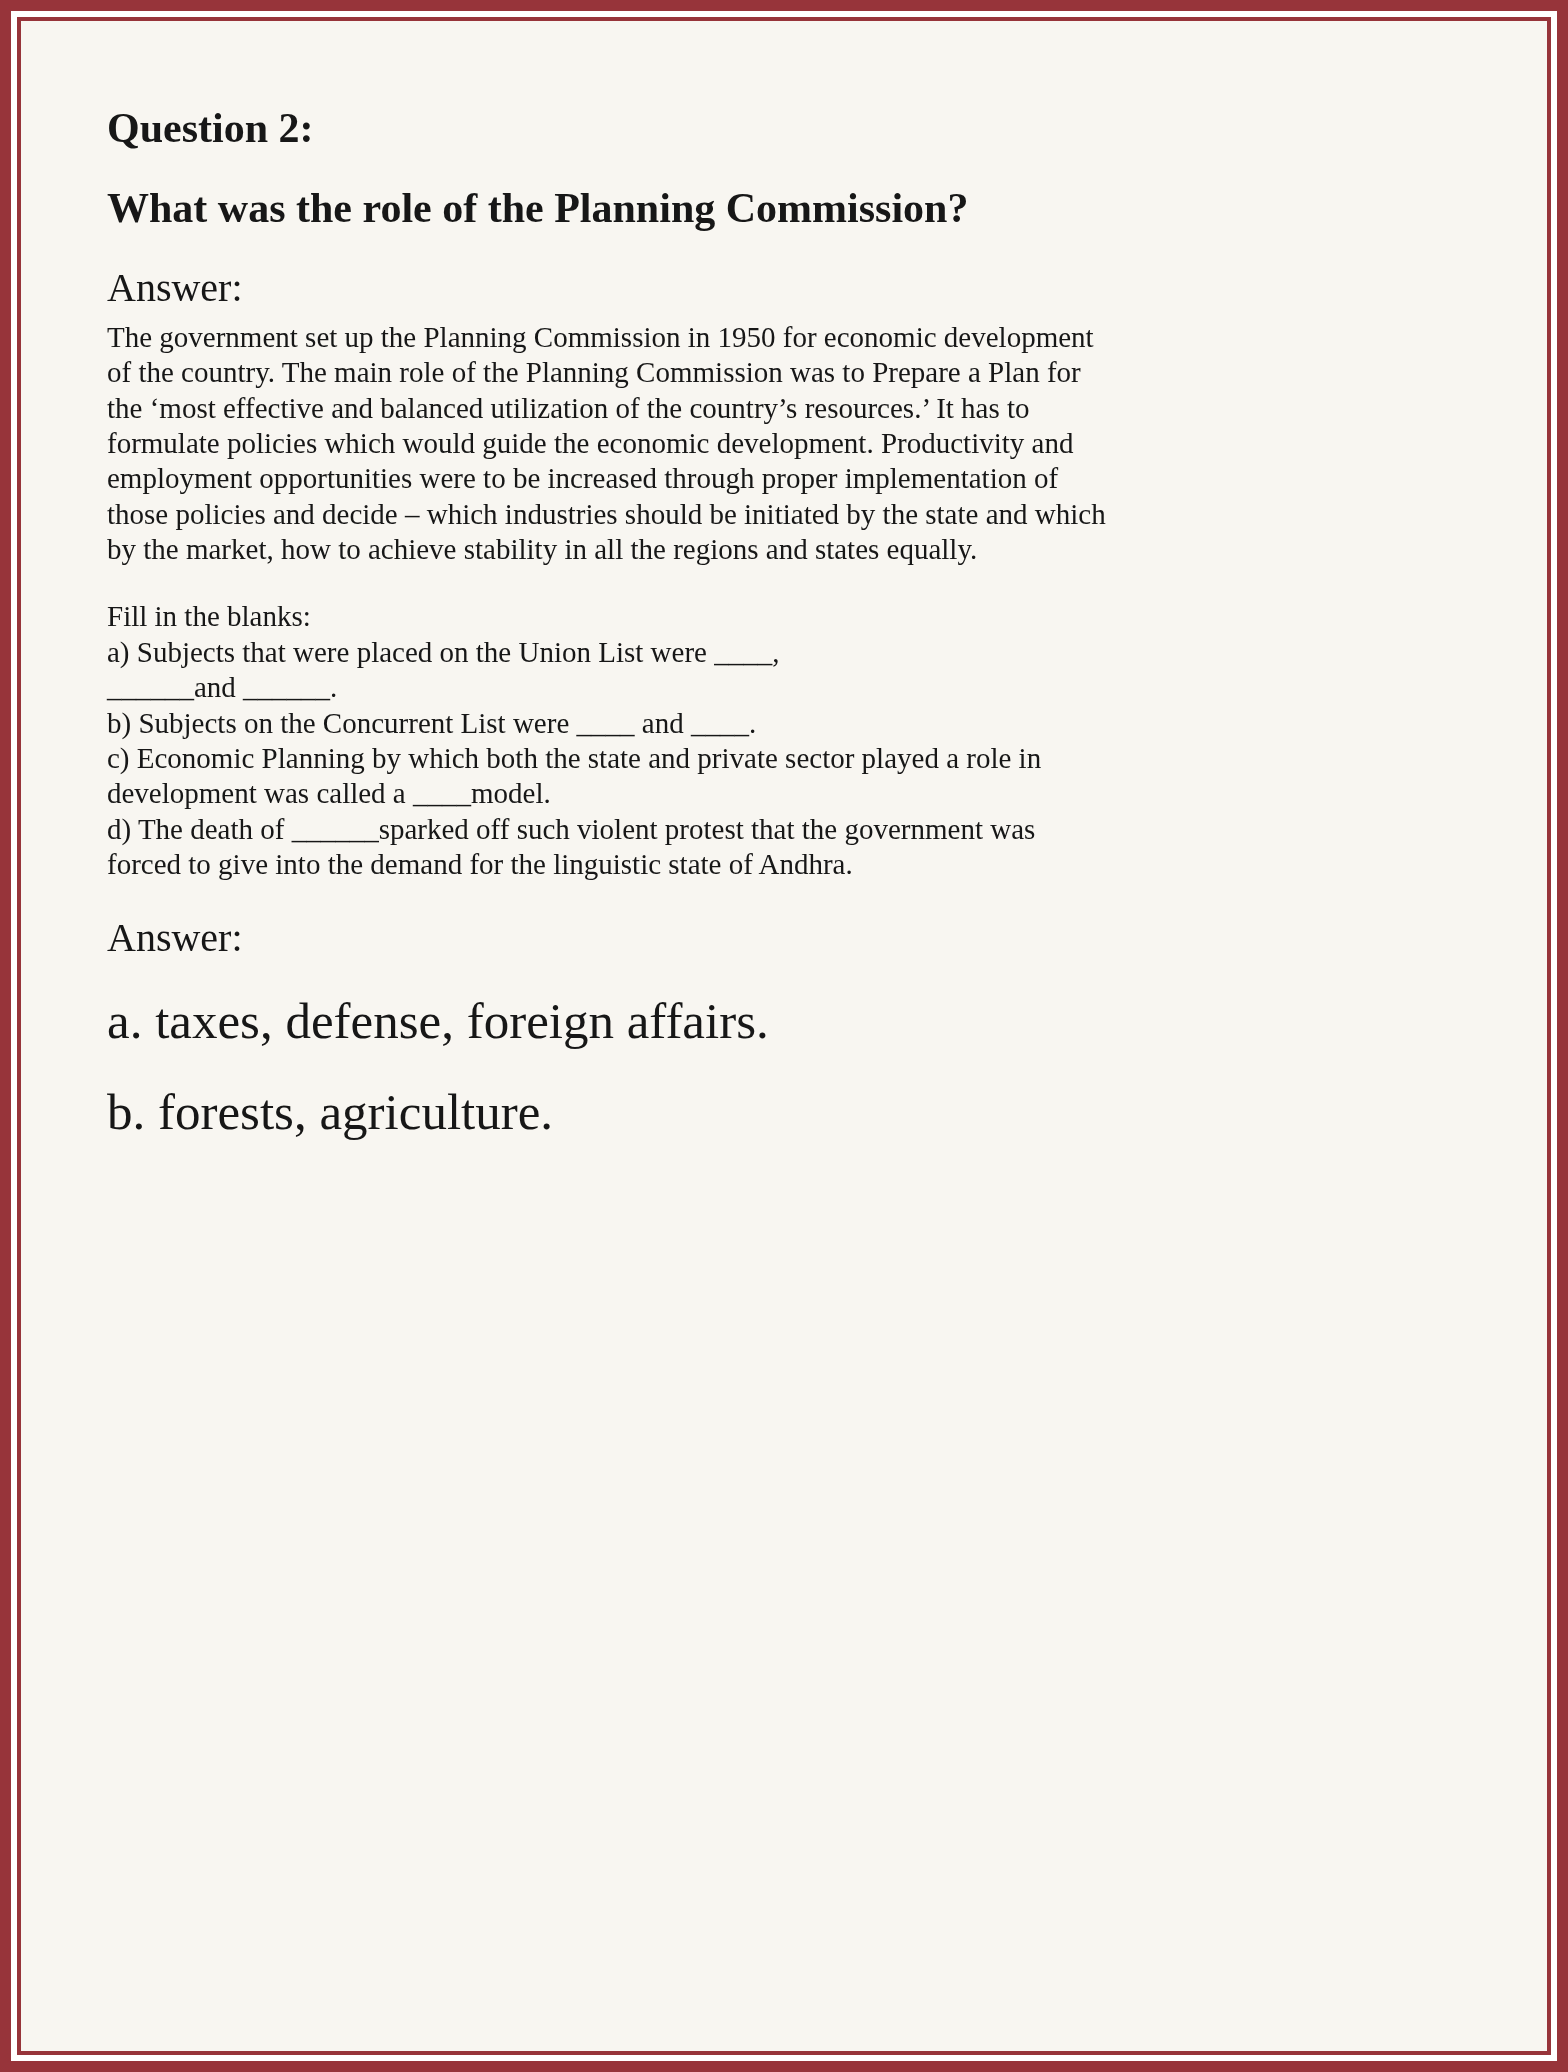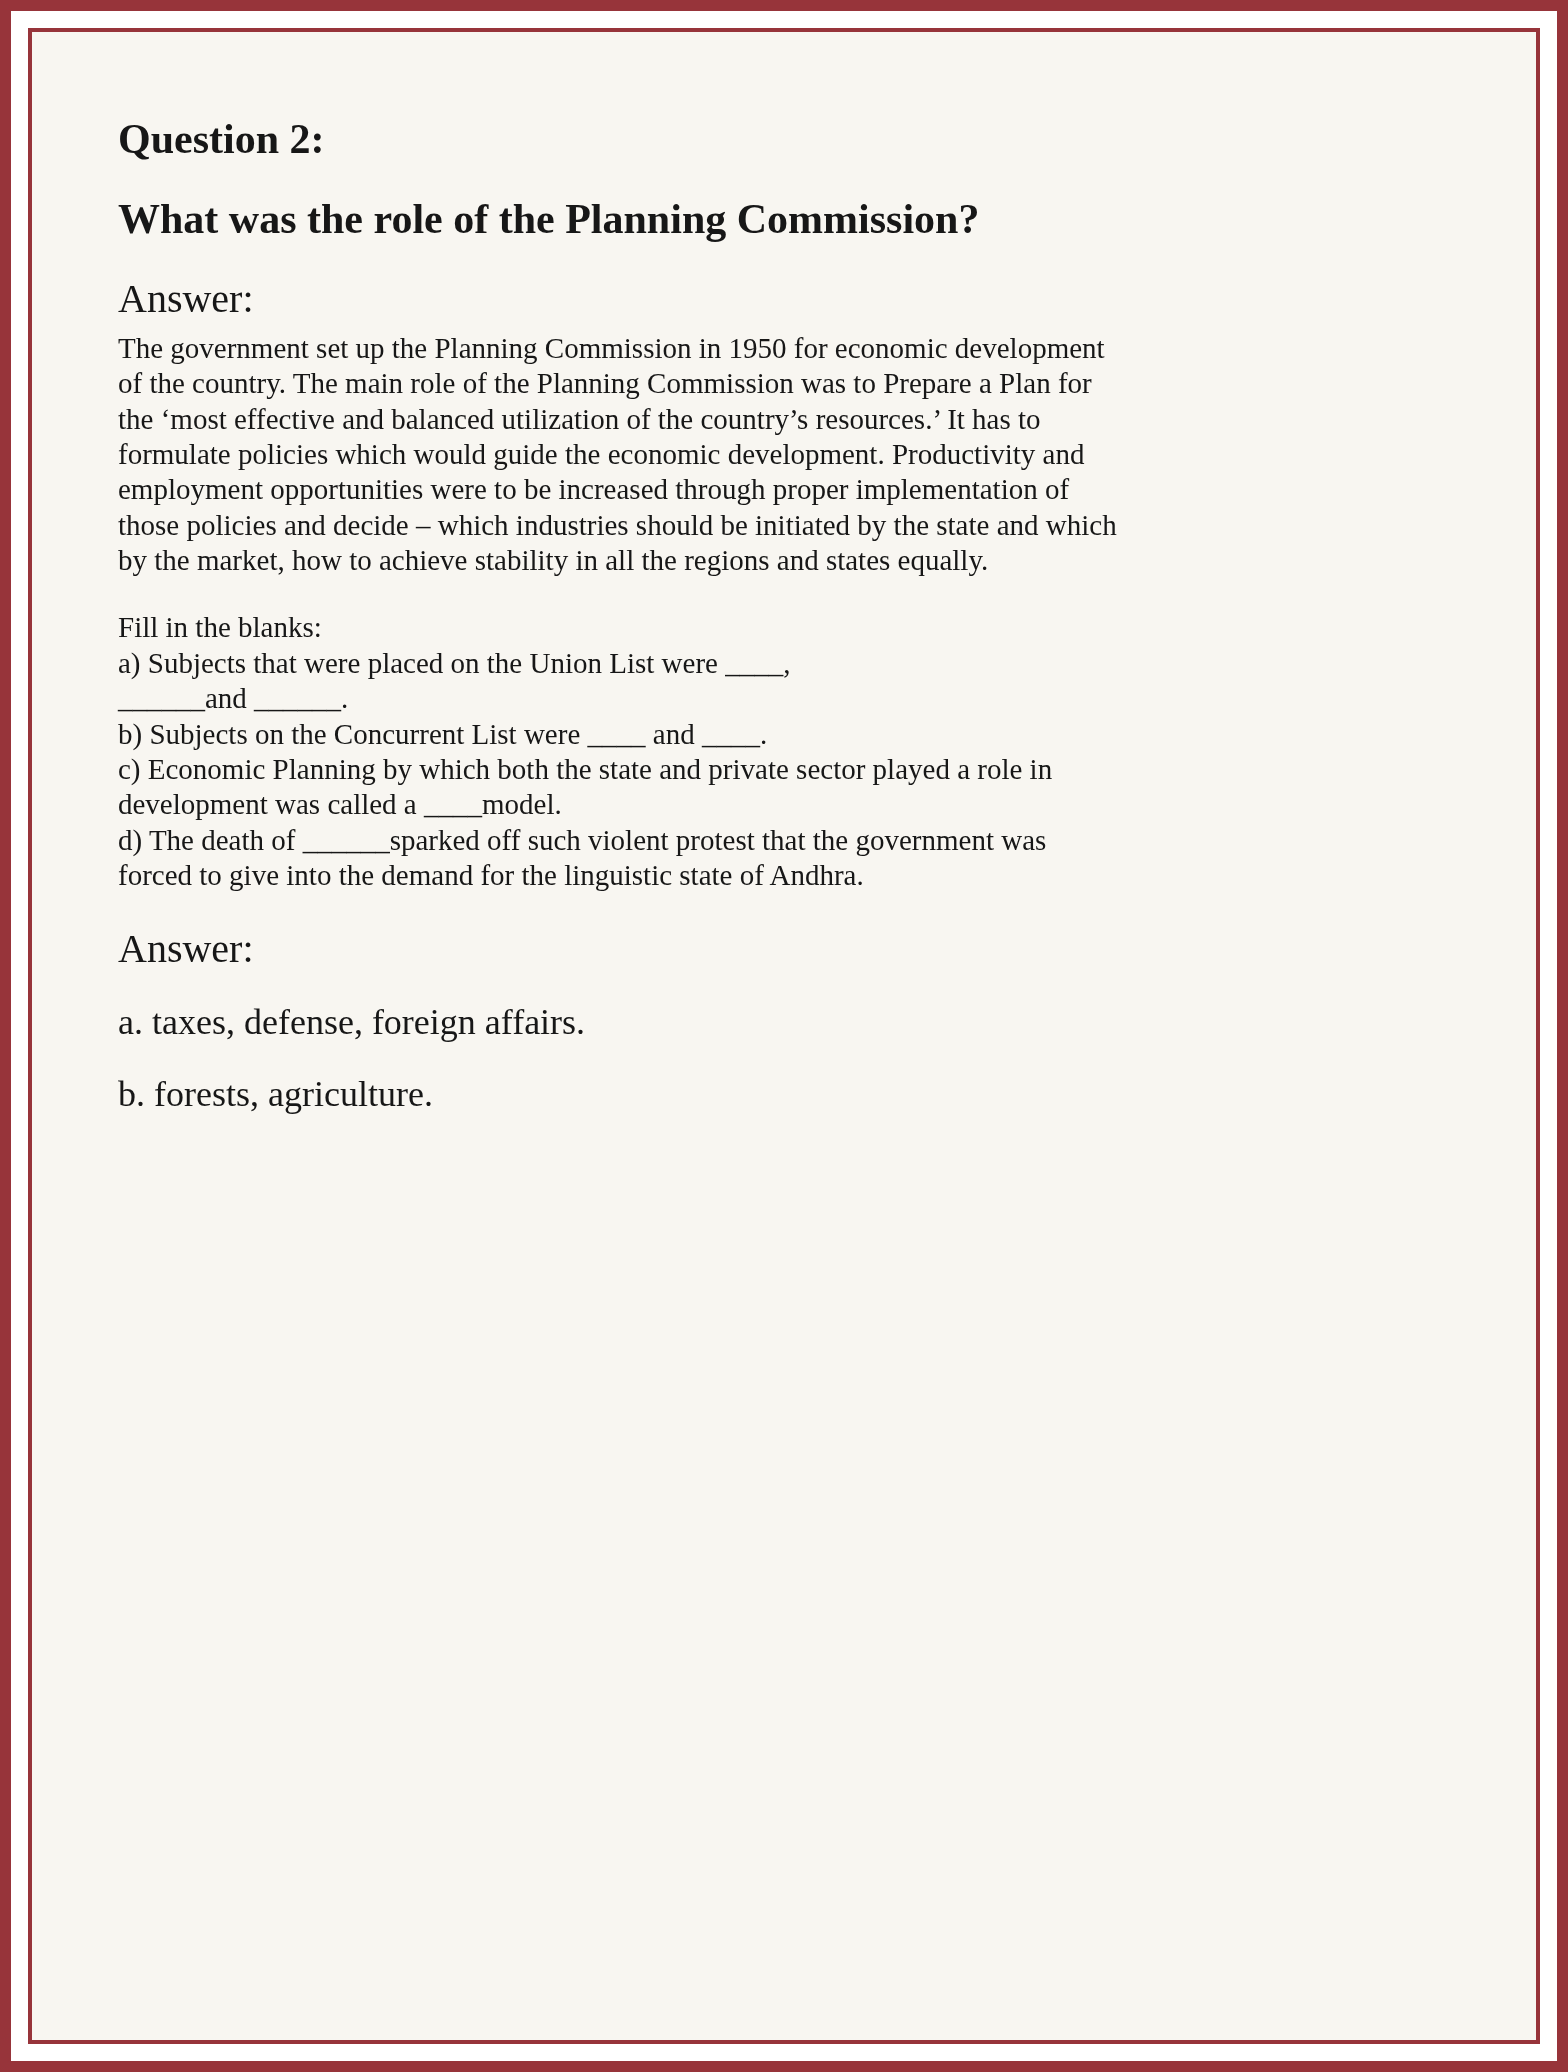--- a/index.html
+++ b/index.html
@@ -6,21 +6,21 @@
   html, body {
     margin: 0;
     padding: 0;
     background: #ffffff;
   }
   .page {
     width: 1568px;
     height: 2072px;
     background: #ffffff;
     border: 11px solid #97343a;
-    padding: 17px;
+    padding: 6px;
   }
   .inner-frame {
     width: 100%;
     height: 100%;
     border: 4px solid #97343a;
     background: #f8f6f1;
   }
   .content {
     padding: 82px 60px 0 86px;
     font-family: "Liberation Serif", "DejaVu Serif", serif;
@@ -43,21 +43,21 @@
   }
   .body-text {
     font-size: 29px;
     line-height: 1.22;
     margin: 0 0 32px 0;
   }
   .pre-lines {
     white-space: pre-line;
   }
   .answer-line {
-    font-size: 36px;
+    font-size: 51px;
     line-height: 1.22;
     margin: 0 0 28px 0;
   }
 </style>
 </head>
 <body>
 
 <div class="page">
   <div class="inner-frame">
     <div class="content">

